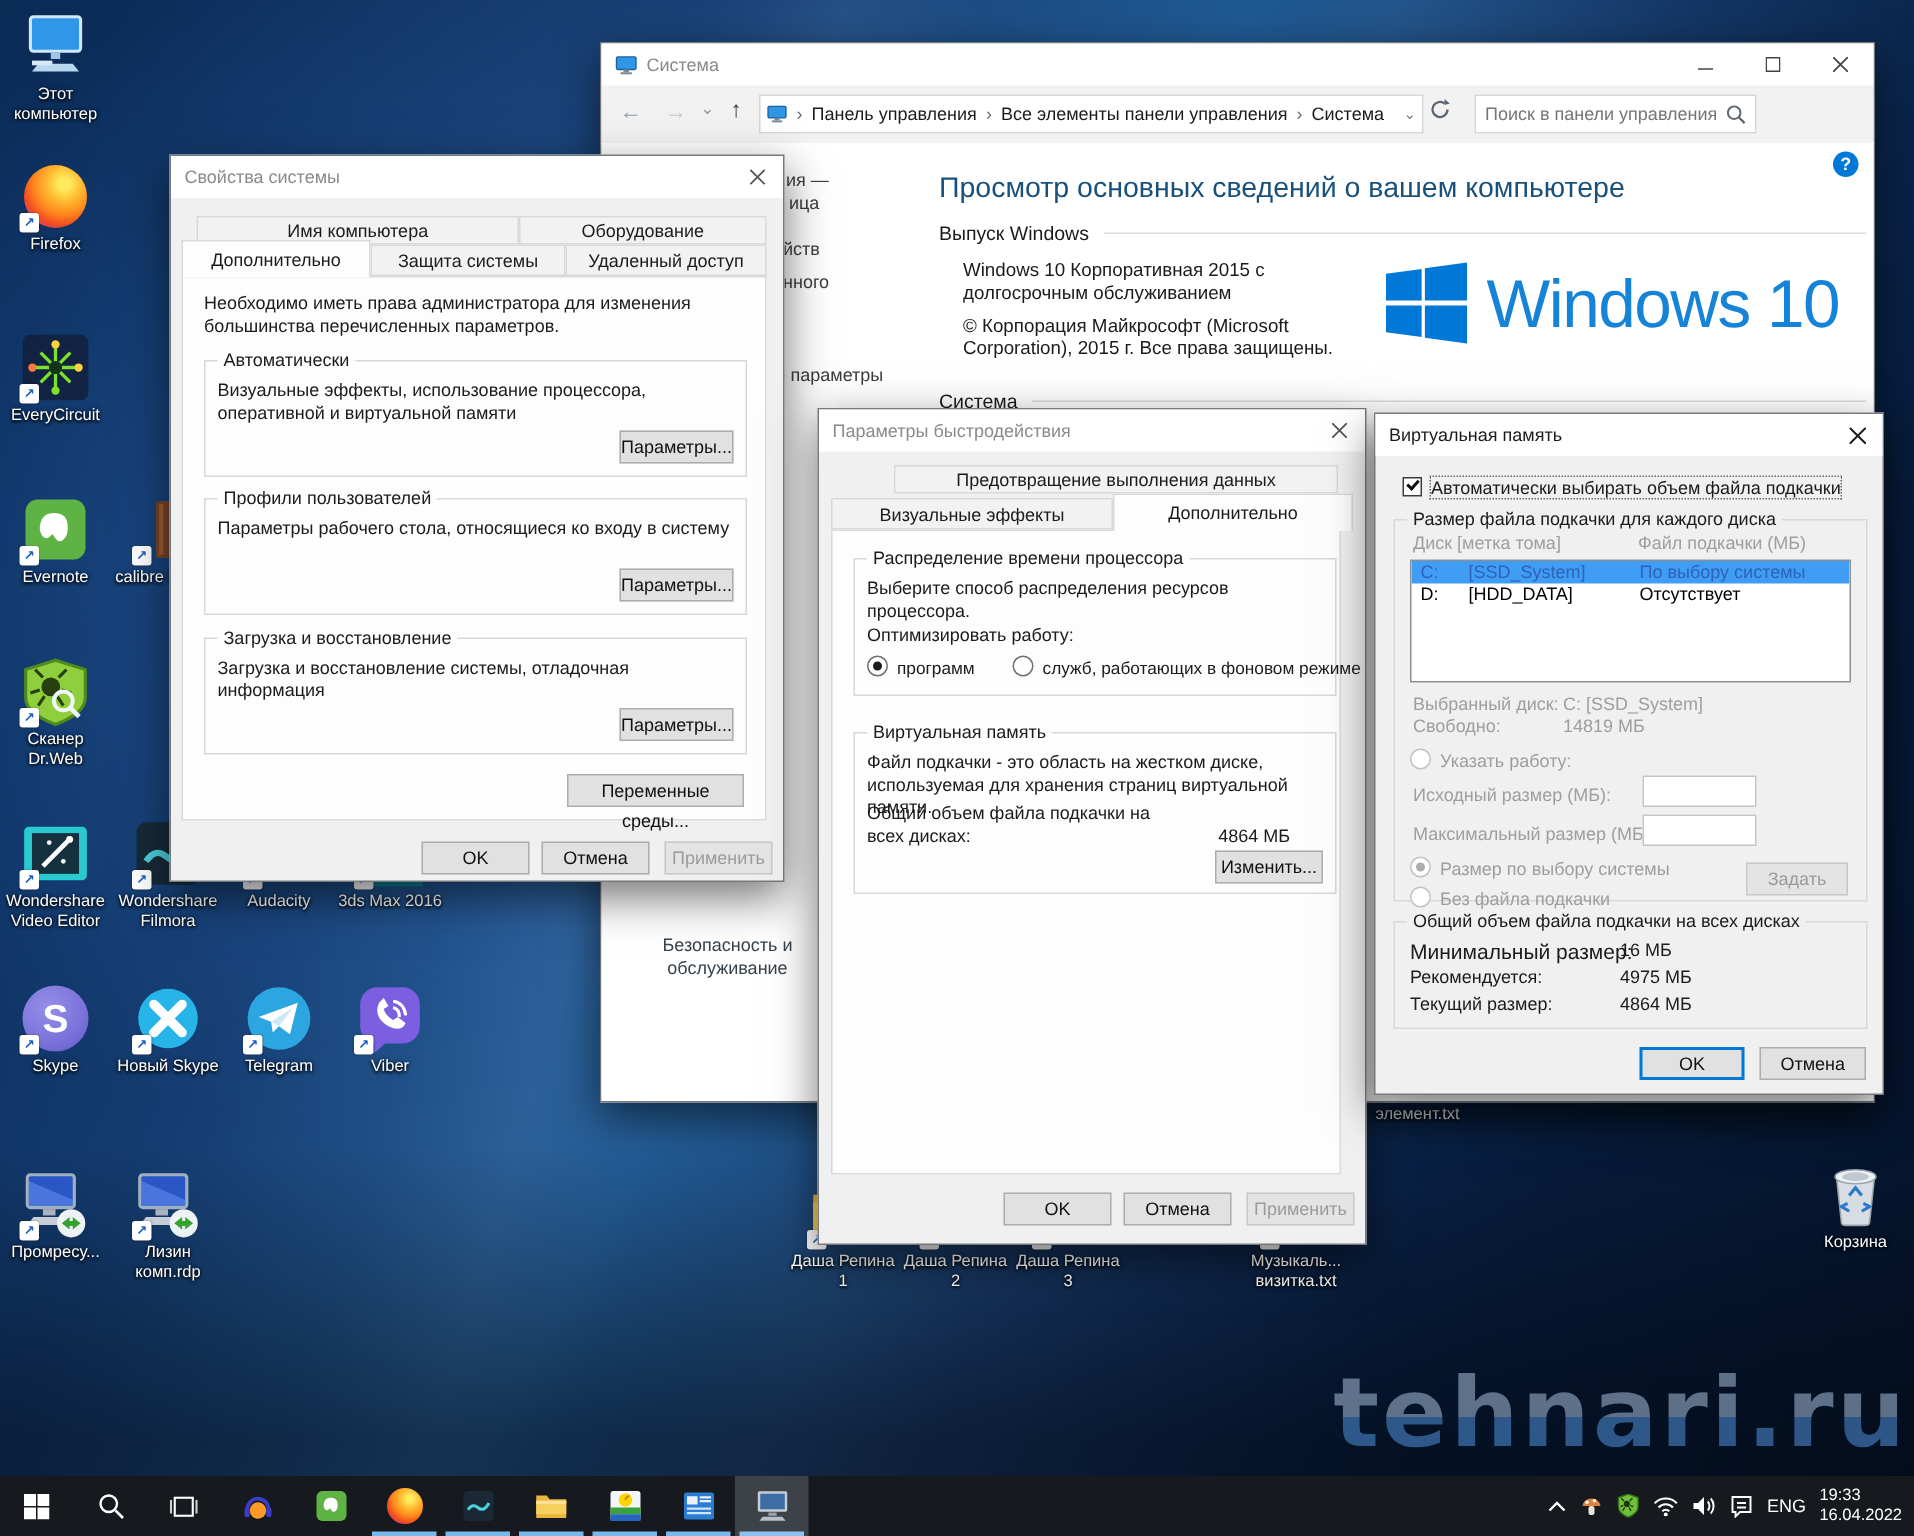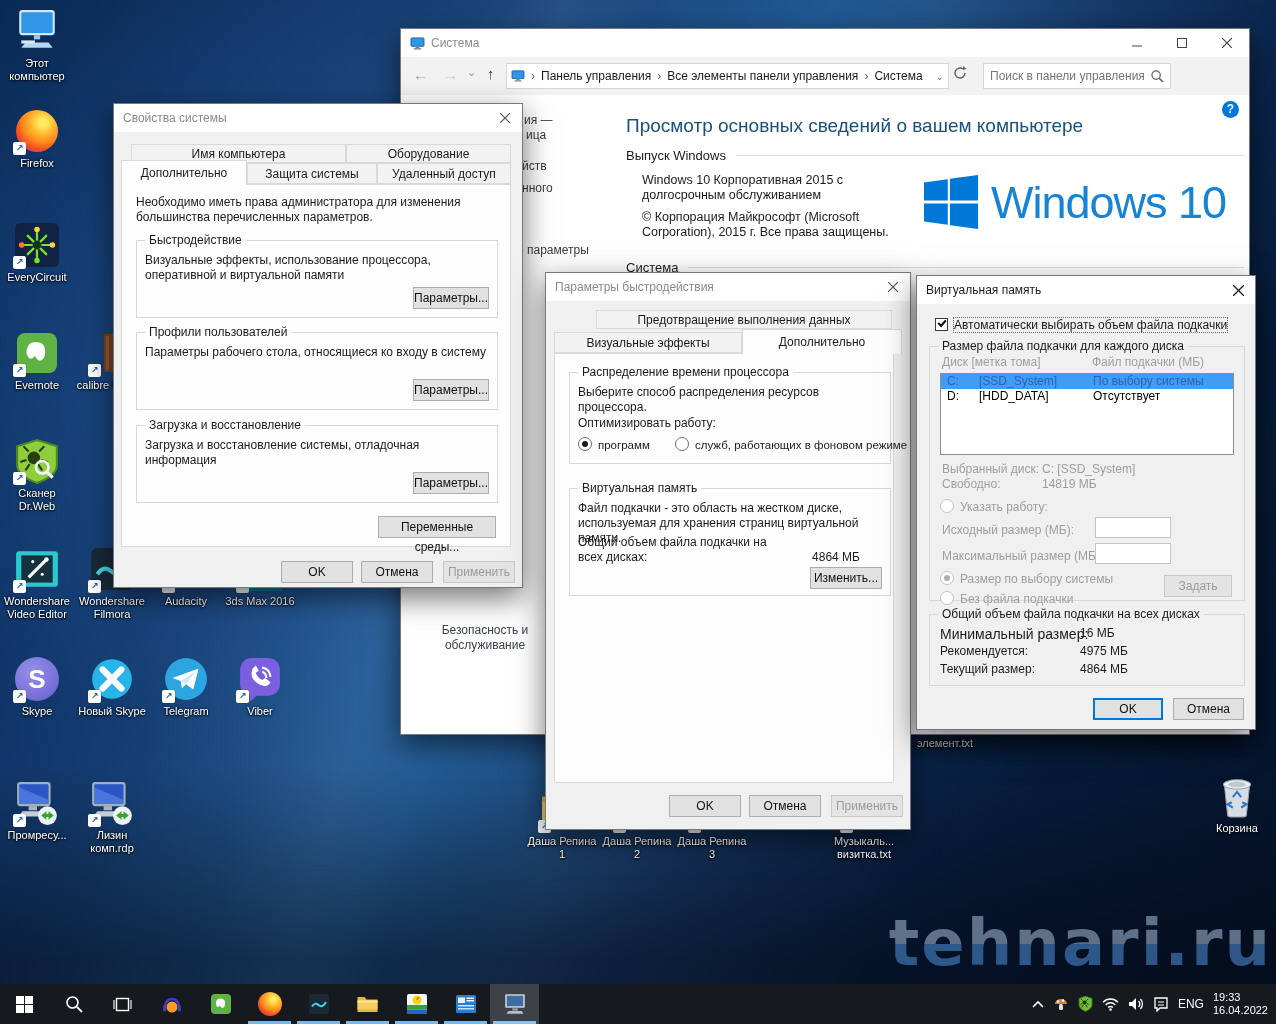--- a/index.html
+++ b/index.html
@@ -463,21 +463,21 @@
         </div>
     </div>
     <div class="tab" style="left:17px;top:40px;width:215px;height:19px;line-height:19px">Имя компьютера</div>
     <div class="tab" style="left:232px;top:40px;width:165px;height:19px;line-height:19px">Оборудование</div>
     <div class="tab active" style="left:7px;top:56px;width:126px;height:25px;line-height:24px">Дополнительно</div>
     <div class="tab" style="left:133px;top:59px;width:130px;height:21px;line-height:21px">Защита системы</div>
     <div class="tab" style="left:263px;top:59px;width:134px;height:21px;line-height:21px">Удаленный доступ</div>
     <div class="page" style="left:7px;top:80px;width:390px;height:363px">
       <div class="dtext" style="position:absolute;left:14px;top:10px;width:368px">Необходимо иметь права администратора для изменения большинства перечисленных параметров.</div>
       <div class="gb" style="left:14px;top:55px;width:362px;height:78px">
-        <span class="gt gtw">Быстродействие</span>
+        <span class="gt gtw">Автоматически</span>
         <div class="dtext" style="position:absolute;left:8px;top:12px;width:344px">Визуальные эффекты, использование процессора, оперативной и виртуальной памяти</div>
         <div class="b" style="right:8px;bottom:8px;width:76px">Параметры...</div>
       </div>
       <div class="gb" style="left:14px;top:147px;width:362px;height:78px">
         <span class="gt gtw">Профили пользователей</span>
         <div class="dtext" style="position:absolute;left:8px;top:12px;width:344px">Параметры рабочего стола, относящиеся ко входу в систему</div>
         <div class="b" style="right:8px;bottom:8px;width:76px">Параметры...</div>
       </div>
       <div class="gb" style="left:14px;top:240px;width:362px;height:78px">
         <span class="gt gtw">Загрузка и восстановление</span>

